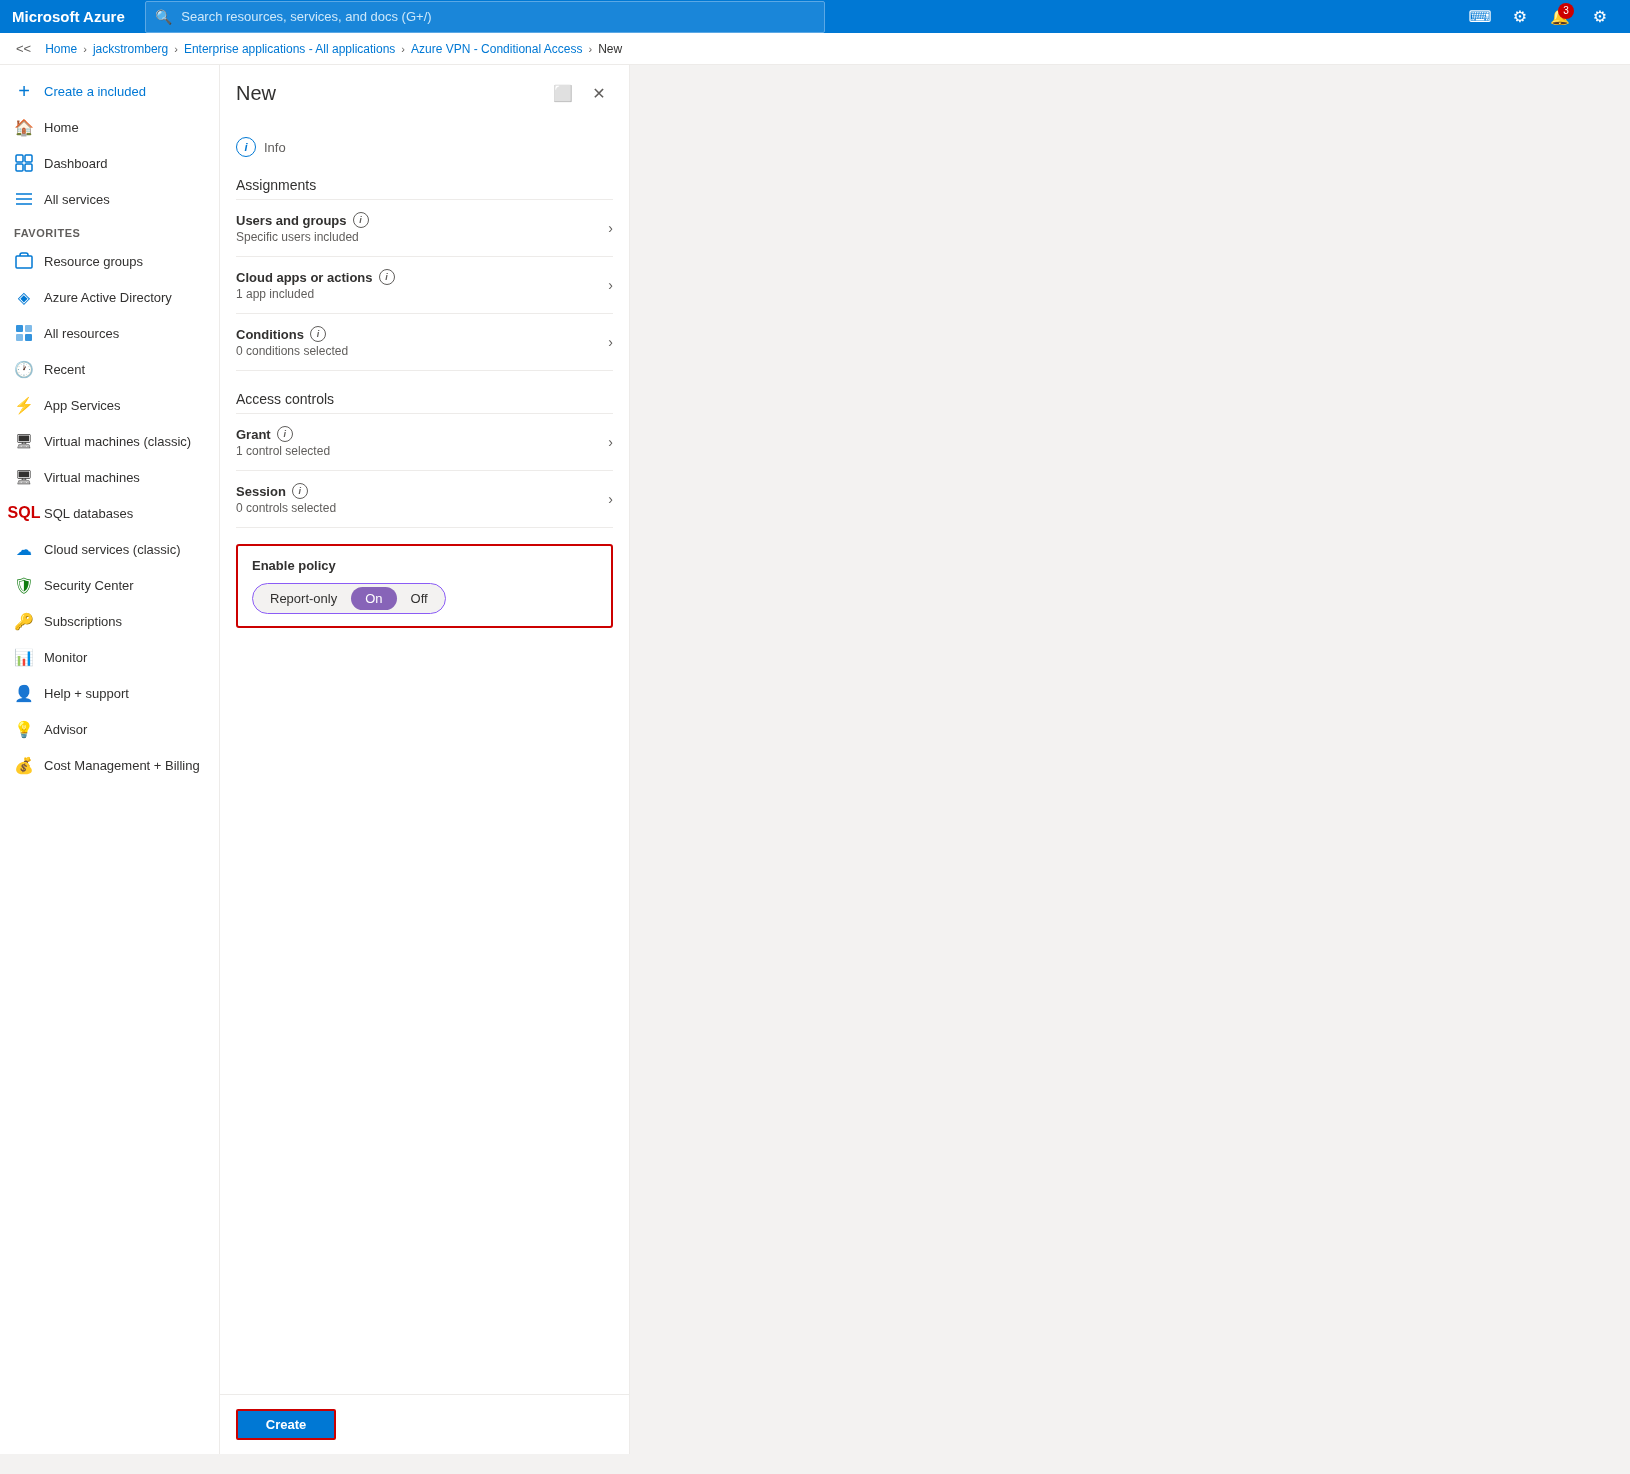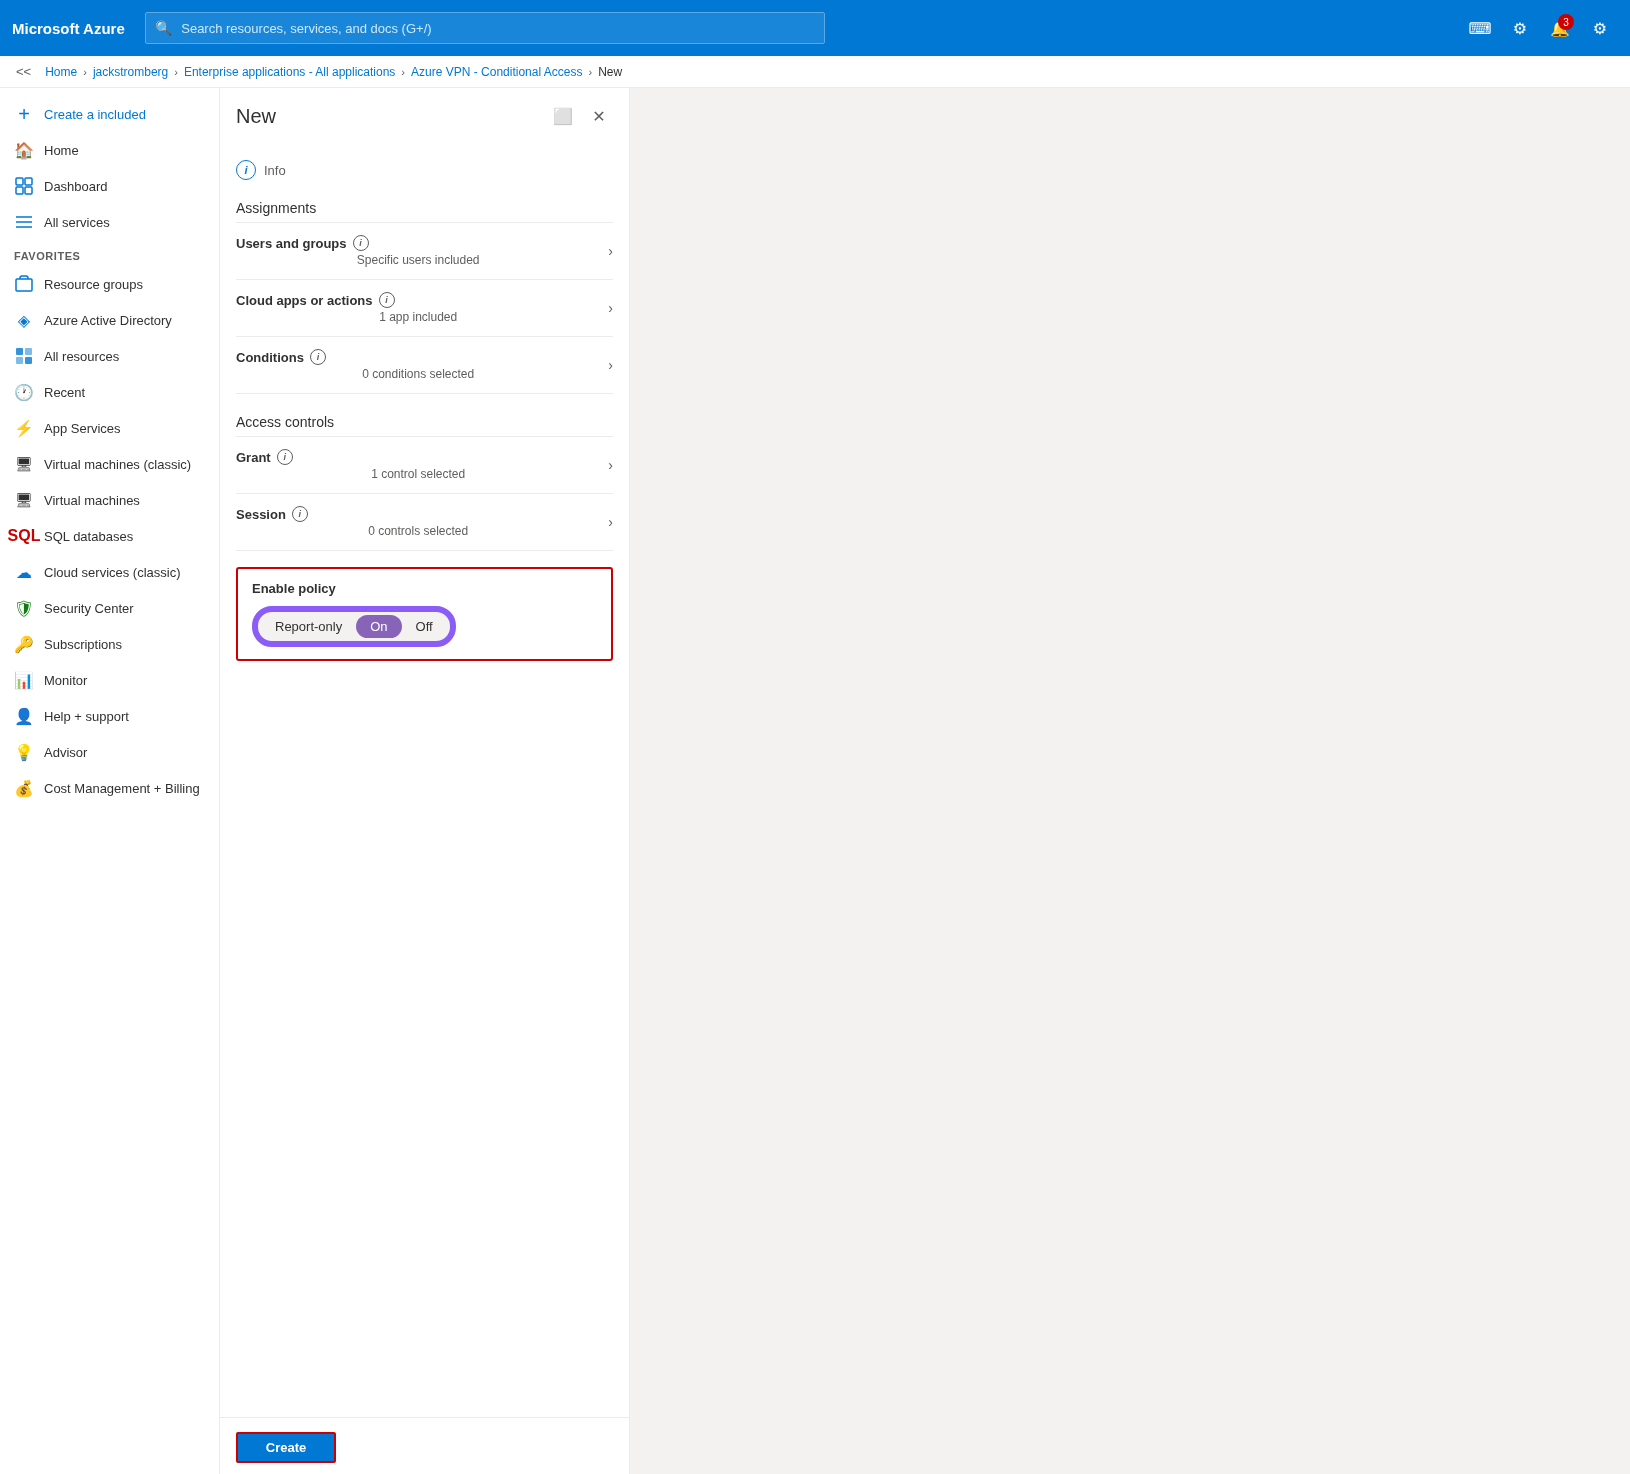--- a/index.html
+++ b/index.html
@@ -3,21 +3,21 @@
   <meta charset="utf-8">
   <style>
     * { box-sizing: border-box; margin: 0; padding: 0; }
     body { font-family: 'Segoe UI', Arial, sans-serif; font-size: 13px; background: #f3f2f1; color: #333; height: 1474px; overflow: hidden; }
 
     
     .top-nav {
       background: #0078d4;
       display: flex;
       align-items: center;
-      height: 56px;
+      height: 33px;
       padding: 0 12px;
       gap: 12px;
     }
     .top-nav-brand {
       color: #fff;
       font-size: 15px;
       font-weight: 600;
       white-space: nowrap;
       margin-right: 8px;
     }
@@ -231,21 +231,21 @@
     }
 
     
     .assignment-row {
       display: flex;
       align-items: center;
       padding: 12px 0;
       border-bottom: 1px solid #edebe9;
       cursor: pointer;
     }
-    .assignment-row-content { flex: 1; text-align: center; }
+    .assignment-row-content { flex: 1; }
     .assignment-row-title {
       font-size: 13px;
       font-weight: 600;
       color: #323130;
       display: flex;
       align-items: center;
       gap: 6px;
       margin-bottom: 2px;
     }
     .assignment-row-subtitle {
@@ -283,21 +283,21 @@
       margin-bottom: 10px;
     }
     .toggle-group {
       display: flex;
       align-items: center;
       background: #f3f2f1;
       border-radius: 20px;
       padding: 3px;
       width: fit-content;
       gap: 0;
-      border: 6px solid #8b5cf6;
+      border: 1px solid #8b5cf6;
     }
     .toggle-option {
       padding: 4px 14px;
       border-radius: 16px;
       font-size: 13px;
       cursor: pointer;
       color: #323130;
       white-space: nowrap;
     }
     .toggle-option.active-on {

